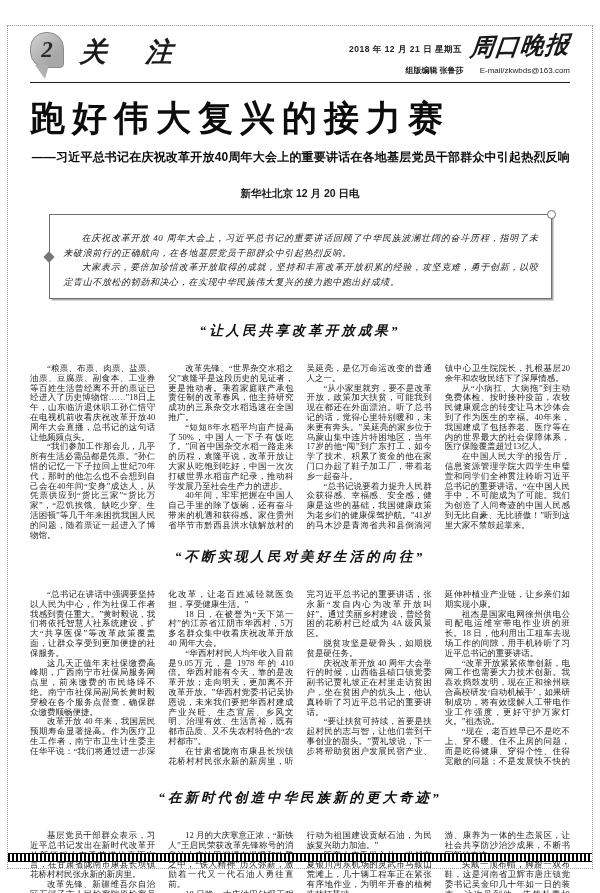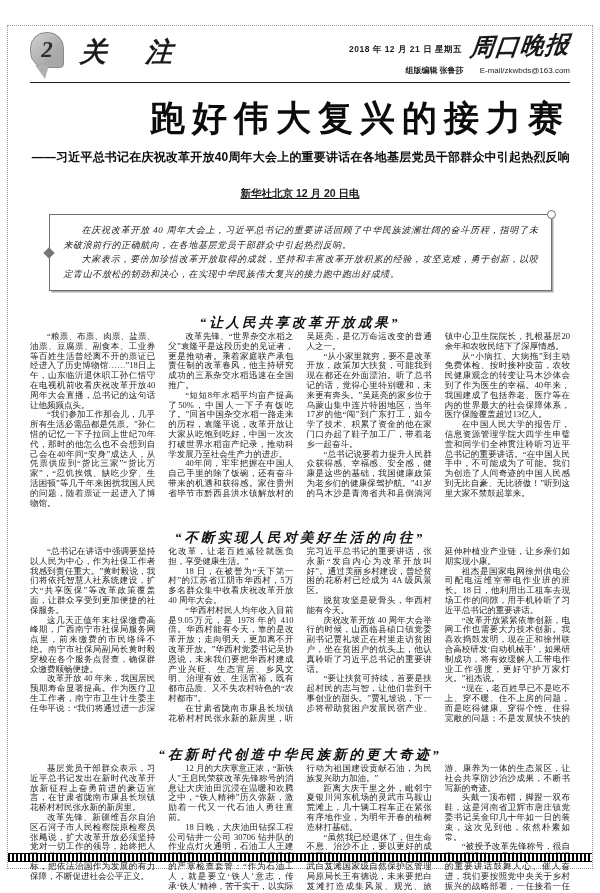--- a/index.html
+++ b/index.html
@@ -42,58 +42,58 @@
   .paper-name {
     font:italic 900 24px "Liberation Serif", serif;
     letter-spacing:1px; margin-left:8px; transform:rotate(-2deg) skewX(-8deg);
   }
   .mast-row2 { margin-top:3px; font:8px "Liberation Sans", sans-serif; color:#222; }
   .mast-row2 .editor { margin-right:16px; font-weight:700; }
   .head-rule { margin-top:6px; border-top:1.5px solid #1a1a1a; }
 
   
   .headline {
-    margin-top:12px; text-align:right;
+    margin-top:12px; text-align:left;
     font:900 35px "Liberation Serif", serif; letter-spacing:7px; color:#0c0c0c;
   }
   .subheadline {
     margin-top:7px; text-align:right;
     font:700 12px "Liberation Sans", sans-serif; letter-spacing:0.2px; color:#0c0c0c;
   }
-  .dateline { margin-top:21px; text-align:center; font:700 10.5px "Liberation Sans", sans-serif;text-decoration:underline; }
+  .dateline { margin-top:21px; text-align:center; font:700 10.5px "Liberation Sans", sans-serif; }
 
   
   .lead-box {
     position:relative; width:503px; margin:13px auto 0 auto;
     border:1px solid #6f6f6f; box-shadow:2px 2px 0 -0.5px #aaa;
-    padding:8px 12px 9px 14px;
+    padding:16px 12px 9px 14px;
   }
   .ornament-diamond {
     position:absolute; left:-5px; top:50%; width:8px; height:8px;
     background:#777; transform:translateY(-50%) rotate(45deg);
   }
   .ornament-circle {
     position:absolute; right:-5px; top:-5px; width:9px; height:9px;
     border:1.5px solid #6f6f6f; border-radius:50%; background:#fff;
   }
   .lead-text .para {
     font:italic 9px/14.5px "Liberation Serif", serif;
     letter-spacing:.6px; text-indent:2em; text-align:justify; color:#222;
   }
 
   
   .sec-title {
     text-align:center; font:italic 700 13.5px "Liberation Serif", serif;
     letter-spacing:3px; color:#111;
   }
   .sec1-title { margin-top:23px; }
-  .sec2-title { margin-top:13px; }
+  .sec2-title { }
   .sec3-title { margin-top:13px; }
   .sec-body {
-    margin-top:0; column-count:4; column-gap:13px; overflow:hidden;
+    margin-top:24px; column-count:4; column-gap:13px; overflow:hidden;
   }
   .sec1-body { height:184px; }
   .sec2-body { height:186px; }
   .sec3-body { height:128px; }
   .sec-body .para {
     font:8.5px/9.8px "Liberation Serif", serif;
     text-indent:2em; text-align:justify; color:#1c1c1c;
   }
 
   
@@ -159,21 +159,21 @@
 
     <section>
       <div class="sec-title sec2-title">“不断实现人民对美好生活的向往”</div>
       <div class="sec-body sec2-body">
           <p class="para">“总书记在讲话中强调要坚持以人民为中心，作为社保工作者我感到责任重大。”黄时毅说，我们将依托智慧人社系统建设，扩大“共享医保”等改革政策覆盖面，让群众享受到更加便捷的社保服务。</p>
           <p class="para">这几天正值年末社保缴费高峰期，广西南宁市社保局服务网点里，前来缴费的市民络绎不绝。南宁市社保局副局长黄时毅穿梭在各个服务点督查，确保群众缴费顺畅便捷。</p>
           <p class="para">改革开放 40 年来，我国居民预期寿命显著提高。作为医疗卫生工作者，南宁市卫生计生委主任华平说：“我们将通过进一步深化改革，让老百姓减轻就医负担，享受健康生活。”</p>
           <p class="para">18 日，在被誉为“天下第一村”的江苏省江阴市华西村，5万多名群众集中收看庆祝改革开放 40 周年大会。</p>
           <p class="para">“华西村村民人均年收入目前是9.05万元，是 1978 年的 410 倍。华西村能有今天，靠的是改革开放；走向明天，更加离不开改革开放。”华西村党委书记吴协恩说，未来我们要把华西村建成产业兴旺、生态宜居、乡风文明、治理有效、生活富裕，既有都市品质、又不失农村特色的“农村都市”。</p>
           <p class="para">在甘肃省陇南市康县长坝镇花桥村村民张永新的新房里，听完习近平总书记的重要讲话，张永新“发自内心为改革开放叫好”。通过美丽乡村建设，曾经贫困的花桥村已经成为 4A 级风景区。</p>
-          <p class="para">脱贫攻坚是硬骨头，华西村能有今天。</p>
+          <p class="para">脱贫攻坚是硬骨头，如期脱贫是硬任务。</p>
           <p class="para">庆祝改革开放 40 周年大会举行的时候，山西临县碛口镇党委副书记贾礼坡正在村里走访贫困户，坐在贫困户的炕头上，他认真聆听了习近平总书记的重要讲话。</p>
           <p class="para">“要让扶贫可持续，首要是扶起村民的志与智，让他们尝到干事创业的甜头。”贾礼坡说，下一步将帮助贫困户发展民宿产业、延伸种植业产业链，让乡亲们如期实现小康。</p>
           <p class="para">祖杰是国家电网徐州供电公司配电运维室带电作业班的班长。18 日，他利用出工租车去现场工作的间隙，用手机聆听了习近平总书记的重要讲话。</p>
           <p class="para">“改革开放紧紧依靠创新，电网工作也需要大力技术创新。我喜欢捣鼓发明，现在正和徐州联合高校研发‘自动机械手’，如果研制成功，将有效缓解人工带电作业工作强度，更好守护万家灯火。”祖杰说。</p>
           <p class="para">“现在，老百姓早已不是吃不上、穿不暖、住不上房的问题，而是吃得健康、穿得个性、住得宽敞的问题；不是发展快不快的问题，而是发展好不好、平衡不平衡、充分不充分的问题。”坐在人民大会堂里聆听了习近平总书记重要讲话的改革先锋、重庆江北区观音桥街道人民调解员马善祥，进一步坚定了未来工作的方向：“我将改进群众工作的重点，聚焦社会治理中出现的新问题、新现象，不断提升群众的获得感、幸福感和安全感。”</p>
         </div>
     </section>
 
     <section>
       <div class="sec-title sec3-title">“在新时代创造中华民族新的更大奇迹”</div>

